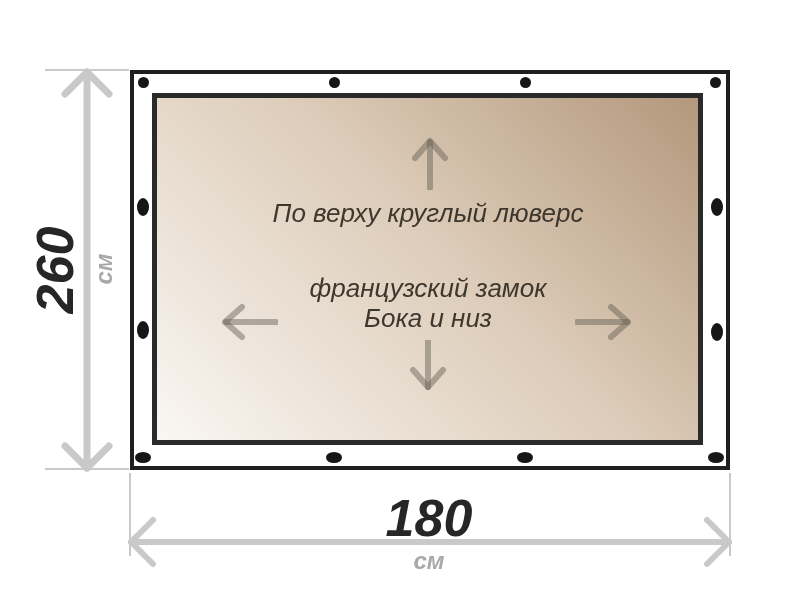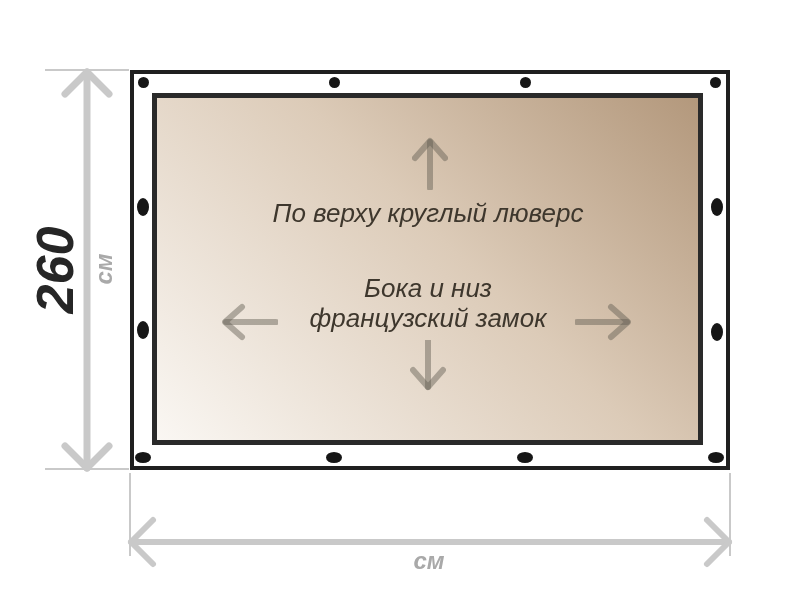--- a/index.html
+++ b/index.html
@@ -81,22 +81,22 @@
   </div>
   <div class="dir-arrow" style="left:575px;top:303px;">
     <svg width="56" height="38" viewBox="0 0 56 38" fill="none" stroke="currentColor" stroke-width="6" stroke-linecap="round" stroke-linejoin="round">
       <path d="M2 19 L52 19"></path>
         <path d="M36 4 L53 19 L36 34"></path>
     </svg>
   </div>
 
   <div class="label" style="top:198px;">По верху круглый люверс</div>
   <div class="label" style="top:273px;">
+    <div>французский замок</div>
     <div>Бока и низ</div>
-    <div>французский замок</div>
   </div>
 
   <div class="ext-line" style="left:45px;top:69px;width:84px;height:2px;"></div>
   <div class="ext-line" style="left:45px;top:468px;width:84px;height:2px;"></div>
   <div class="dim" style="position:absolute;left:59px;top:64px;">
     <svg width="56" height="412" viewBox="0 0 56 412" fill="none" stroke="currentColor" stroke-width="7" stroke-linecap="round" stroke-linejoin="round">
       <path d="M28 8 L28 404"></path>
       <path d="M6 30 L28 8 L50 30"></path>
       <path d="M6 382 L28 404 L50 382"></path>
     </svg>
@@ -106,15 +106,16 @@
 
   <div class="ext-line" style="left:129px;top:473px;width:2px;height:83px;"></div>
   <div class="ext-line" style="left:729px;top:473px;width:2px;height:83px;"></div>
   <div class="dim" style="position:absolute;left:123px;top:514px;">
     <svg width="614" height="56" viewBox="0 0 614 56" fill="none" stroke="currentColor" stroke-width="6" stroke-linecap="round" stroke-linejoin="round">
       <path d="M8 28 L606 28"></path>
       <path d="M30 6 L8 28 L30 50"></path>
       <path d="M584 6 L606 28 L584 50"></path>
     </svg>
   </div>
+  <div class="dim-value" style="left:329px;top:488px;width:200px;">180</div>
   <div class="dim-unit" style="left:329px;top:547px;width:200px;">см</div>
 
 </div>
 
 </body></html>

